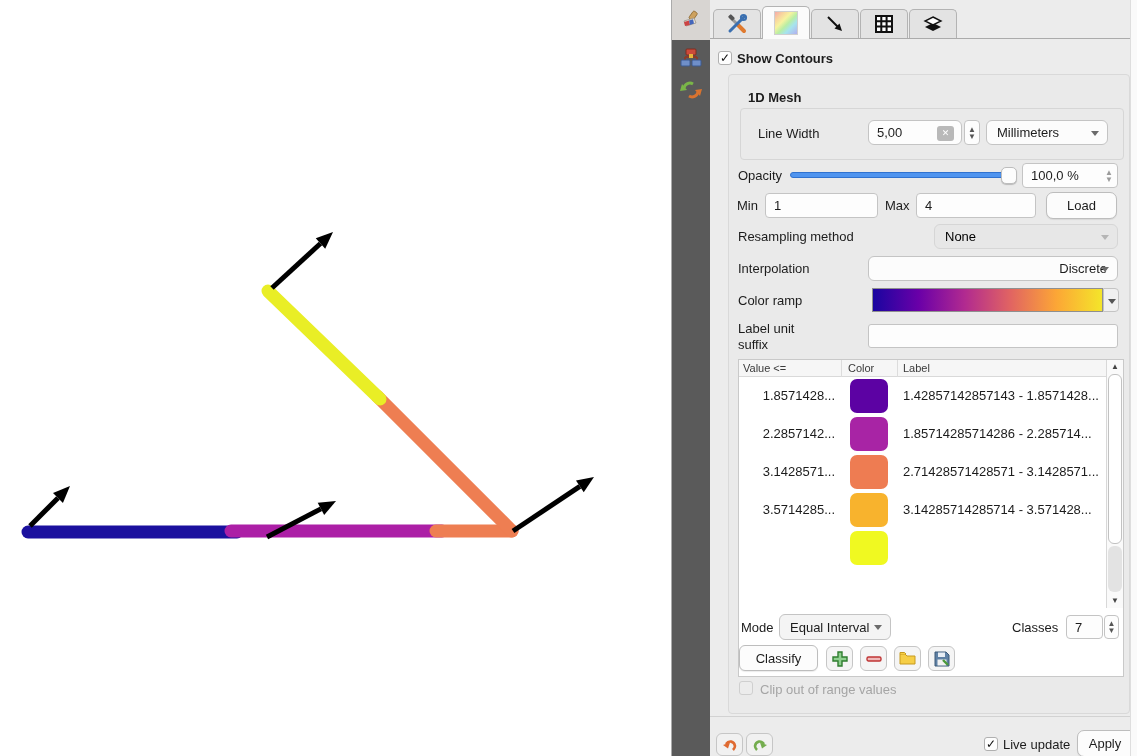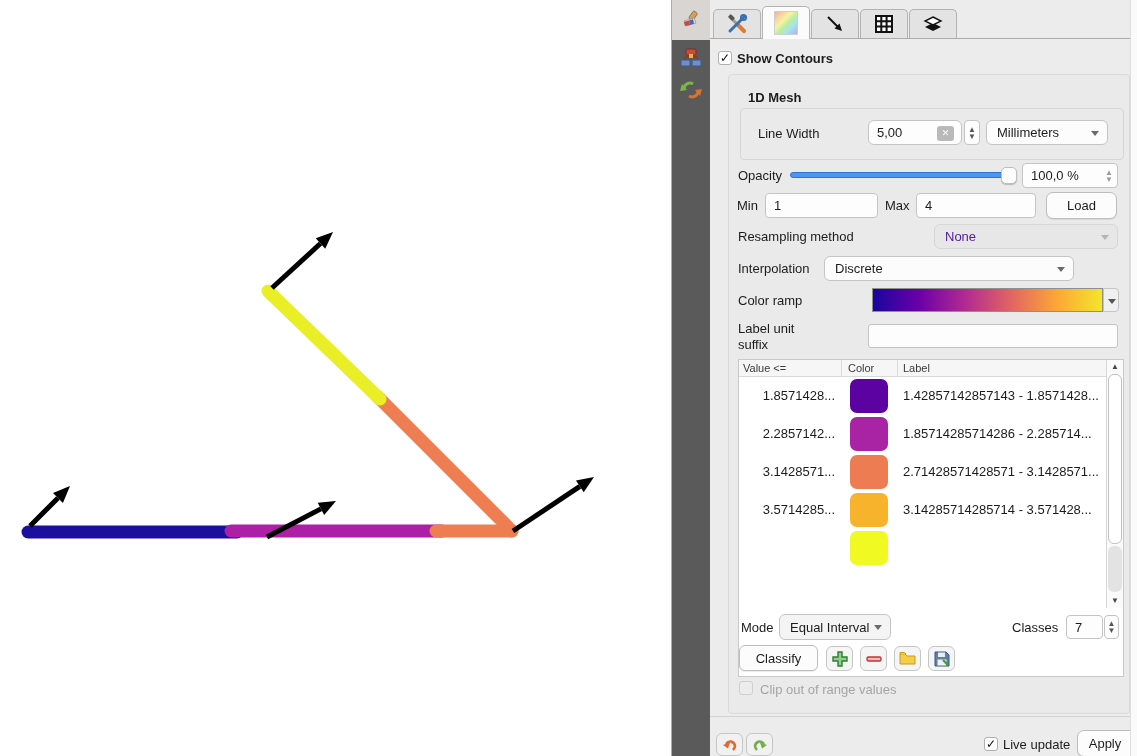--- a/index.html
+++ b/index.html
@@ -26,21 +26,21 @@
   .gray { color:#a5a5a5; }
 
   .checkbox { position:absolute; width:14px; height:14px; background:#fdfdfd; border:1px solid #b0b0b0; border-radius:3px; font-size:12px; line-height:12px; text-align:center; color:#111; }
   .checkbox.disabled { background:#ececec; border-color:#cfcfcf; }
 
   .groupbox { position:absolute; border:1px solid #d9d9d9; border-radius:4px; background:#eaeaea; }
   .innerbox { position:absolute; border:1px solid #d6d6d6; border-radius:4px; }
 
   .input { position:absolute; background:#fdfdfd; border:1px solid #c4c4c4; border-radius:6px; padding:0 8px; display:flex; align-items:center; }
   .combo { position:absolute; background:#fcfcfc; border:1px solid #c4c4c4; border-radius:6px; padding:0 10px; display:flex; align-items:center; }
-  .combo.disabled { background:#e7e7e7; border-color:#d6d6d6; color:#4c1d95; }
+  .combo.disabled { background:#e7e7e7; border-color:#d6d6d6; color:#000000; }
   .combo-arrow { position:absolute; right:8px; top:50%; margin-top:-2px; width:0; height:0; border-left:4px solid transparent; border-right:4px solid transparent; border-top:5px solid #6b6b6b; }
   .combo.disabled .combo-arrow { border-top-color:#b5b5b5; }
 
   .spinner { position:absolute; background:#fdfdfd; border:1px solid #c4c4c4; border-radius:4px; display:flex; flex-direction:column; align-items:center; justify-content:center; color:#555; }
   .spinner span { font-size:8px; line-height:7px; }
 
   .btn { position:absolute; background:#fcfcfc; border:1px solid #bdbdbd; border-radius:7px; display:flex; align-items:center; justify-content:center; box-shadow:0 1px 1px rgba(0,0,0,0.08); }
   .iconbtn { position:absolute; width:27px; height:25px; background:#f5f5f5; border:1px solid #c6c6c6; border-radius:6px; display:flex; align-items:center; justify-content:center; }
 
   
@@ -221,21 +221,21 @@
     <span>Load</span>
   </div>
 
   <div class="lbl" style="left:738px; top:229px;">Resampling method</div>
   <div class="combo disabled" style="left:934px; top:224px; width:184px; height:25px;">
     <span>None</span>
     <span class="combo-arrow"></span>
   </div>
 
   <div class="lbl" style="left:738px; top:261px;">Interpolation</div>
-  <div class="combo" style="left:824px; top:256px; width:250px; height:25px;">
+  <div class="combo" style="left:868px; top:256px; width:250px; height:25px;justify-content:flex-end;">
     <span>Discrete</span>
     <span class="combo-arrow"></span>
   </div>
 
   <div class="lbl" style="left:738px; top:293px;">Color ramp</div>
   <div id="color-ramp" style="background: linear-gradient(90deg, rgb(26, 5, 160), rgb(106, 0, 168), rgb(177, 42, 144), rgb(225, 100, 98), rgb(252, 166, 54), rgb(244, 229, 42));"></div>
   <div id="ramp-drop"></div>
 
   <div class="lbl" style="left:738px; top:321px; width:80px; white-space:normal; line-height:16px;">Label unit suffix</div>
   <div class="input" style="left:868px; top:324px; width:250px; height:24px; border-radius:3px;">

